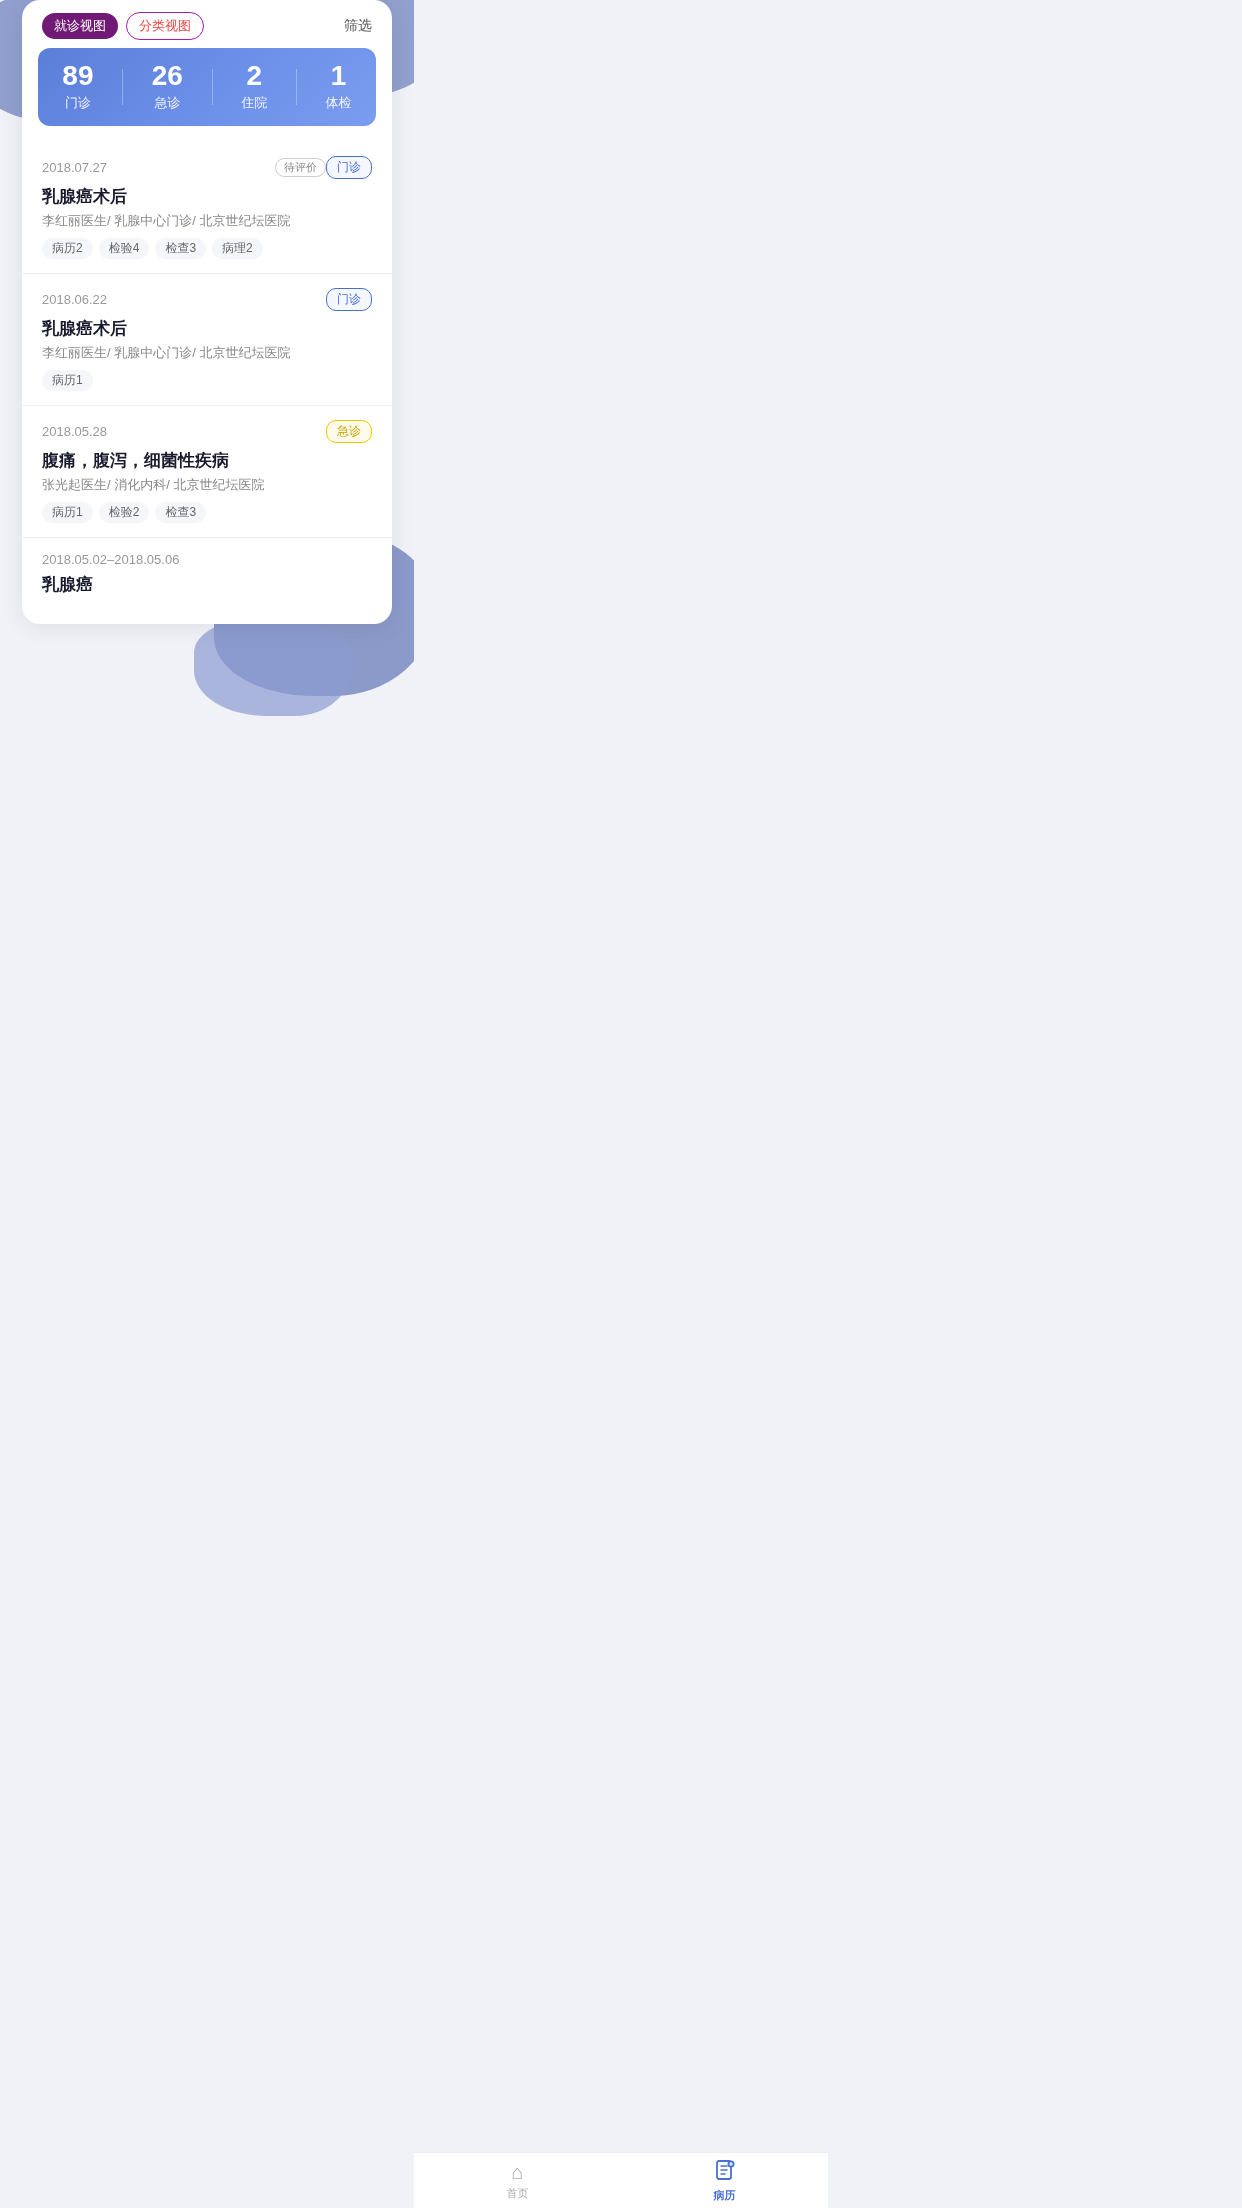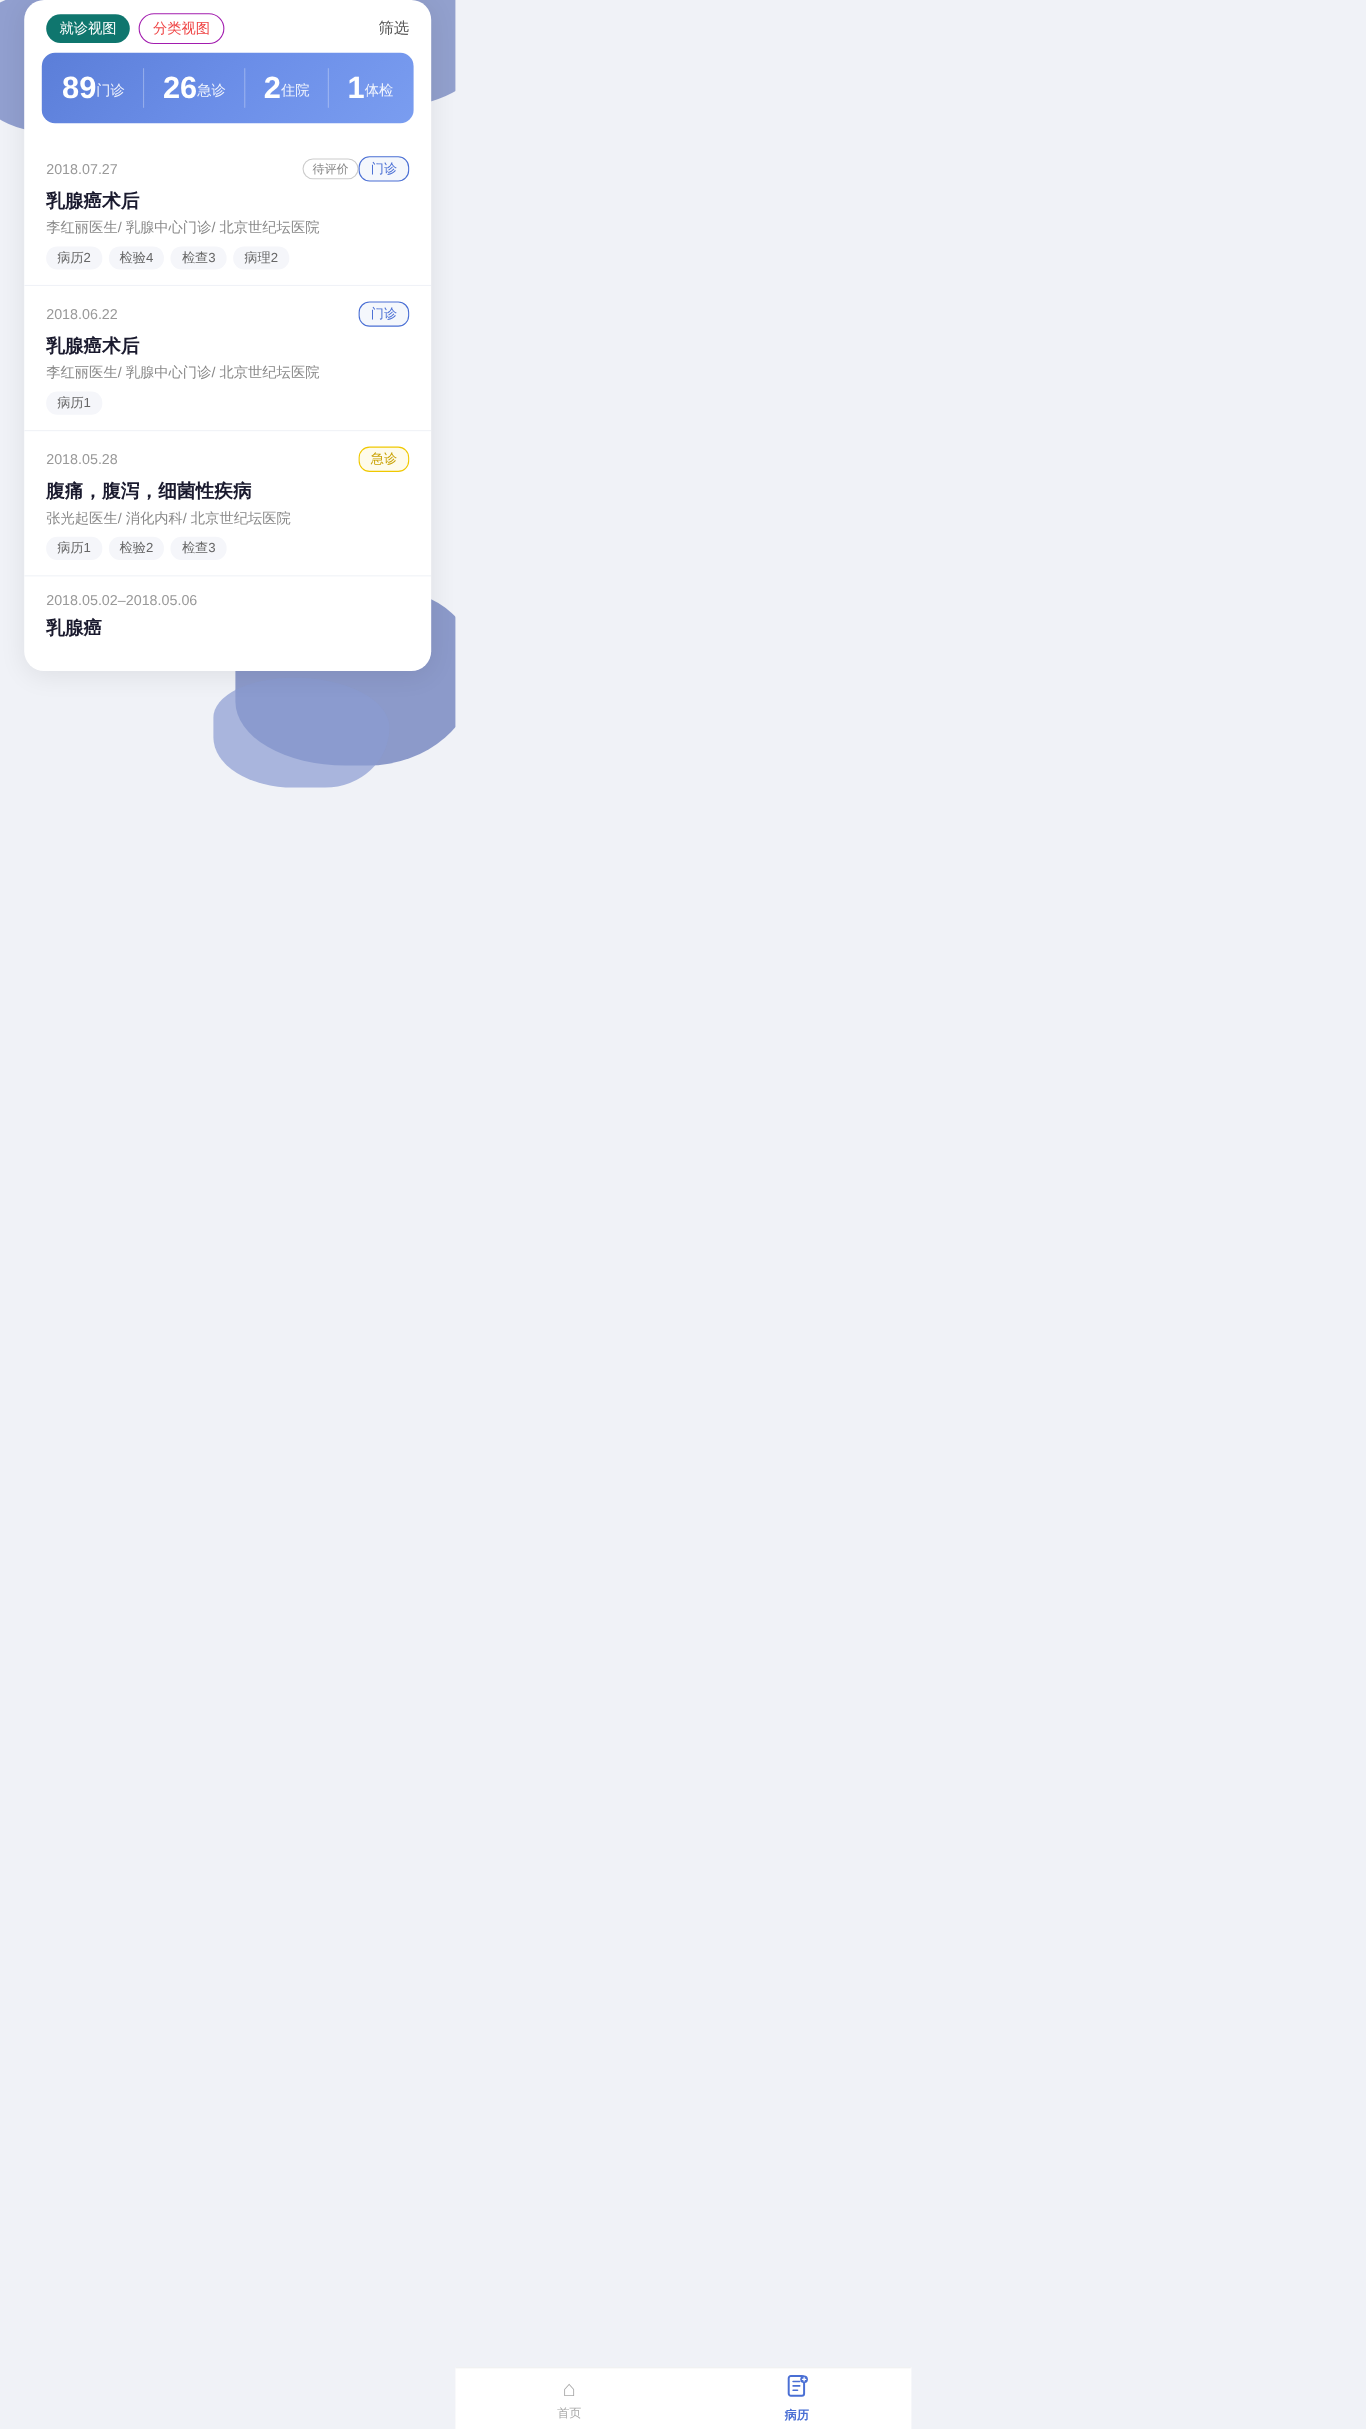--- a/index.html
+++ b/index.html
@@ -136,21 +136,21 @@
     }
     .view-btn {
       font-size: 13px;
       padding: 4px 12px;
       border-radius: 14px;
       cursor: pointer;
       border: none;
       margin-right: 8px;
     }
     .view-btn.active {
-      background: #0f766e;
+      background: #701a75;
       color: #fff;
     }
     .view-btn.inactive {
       background: transparent;
       color: #ef4444;
       border: 1px solid #a21caf;
     }
     .filter-btn {
       margin-left: auto;
       font-size: 14px;
@@ -165,21 +165,21 @@
       margin: 0 16px 16px;
       background: linear-gradient(135deg, #5b7ed8 0%, #6b8ee8 50%, #7a9df0 100%);
       border-radius: 12px;
       display: flex;
       align-items: center;
       justify-content: space-around;
       padding: 14px 10px;
     }
     .stat-item {
       display: flex;
-      flex-direction: row;
+      flex-direction: column;
       align-items: center;
     }
     .stat-number {
       font-size: 28px;
       font-weight: 700;
       color: #fff;
       line-height: 1;
     }
     .stat-label {
       font-size: 13px;

